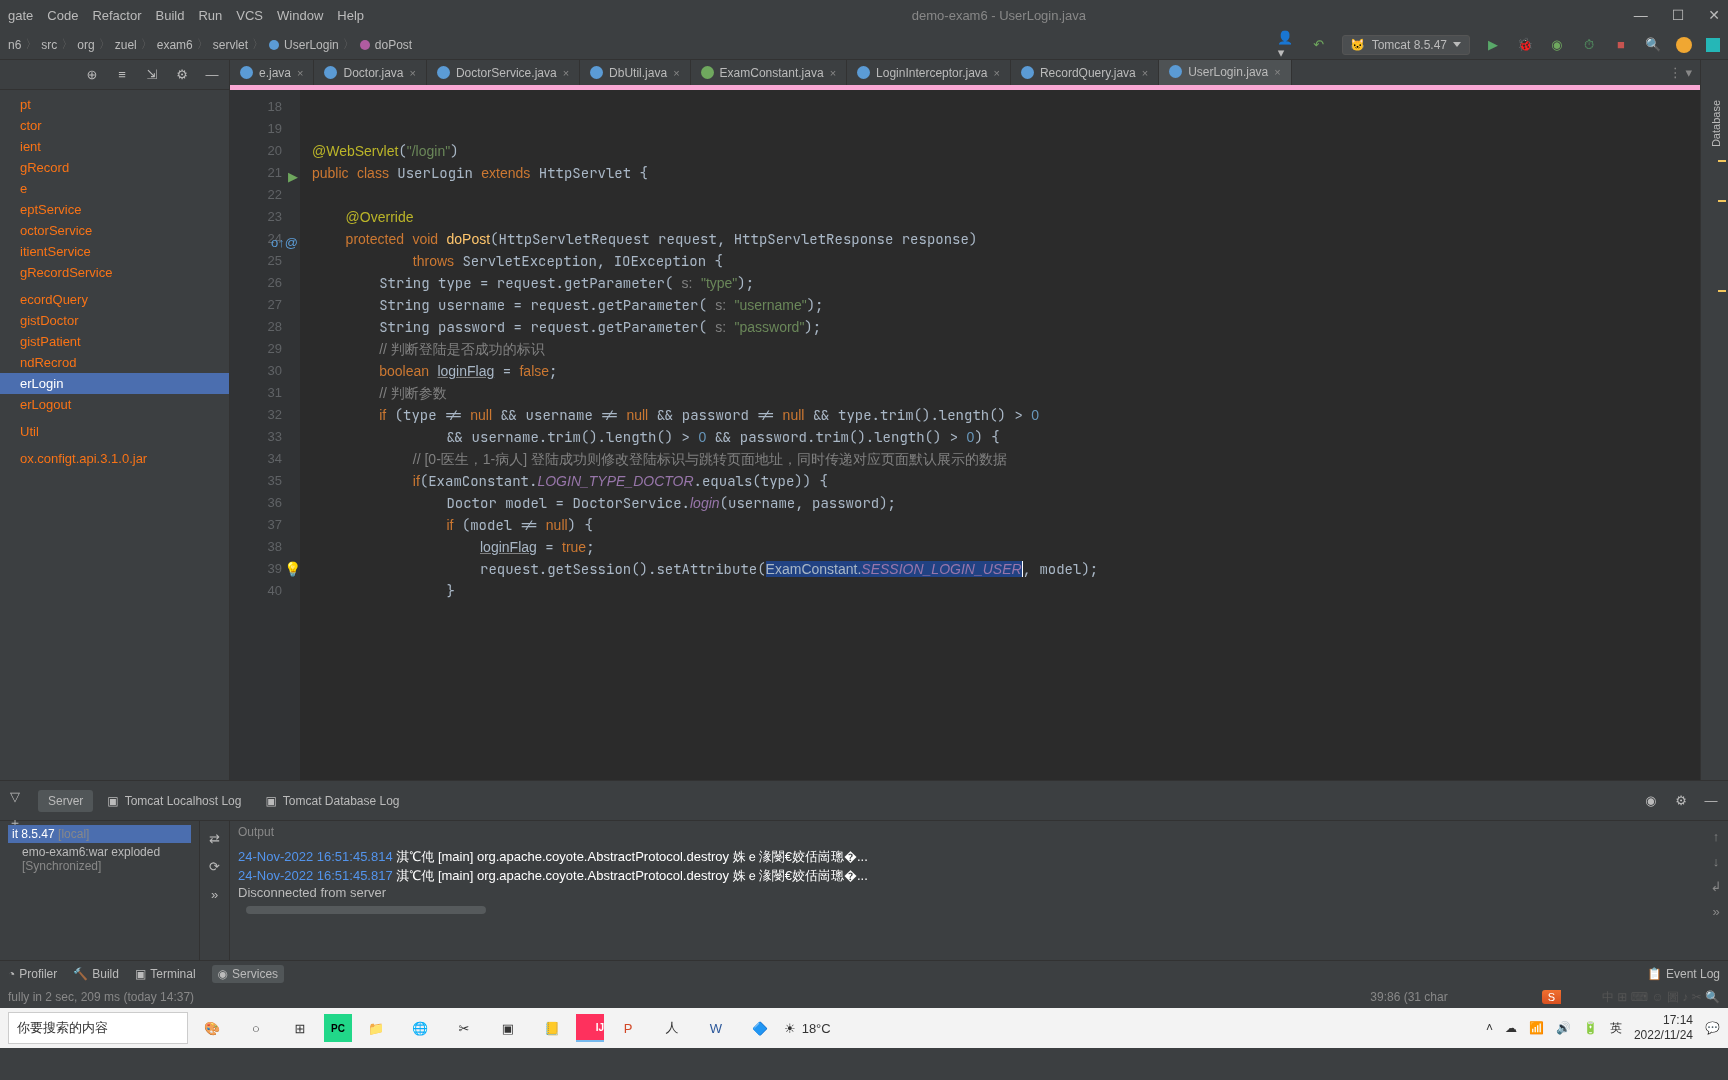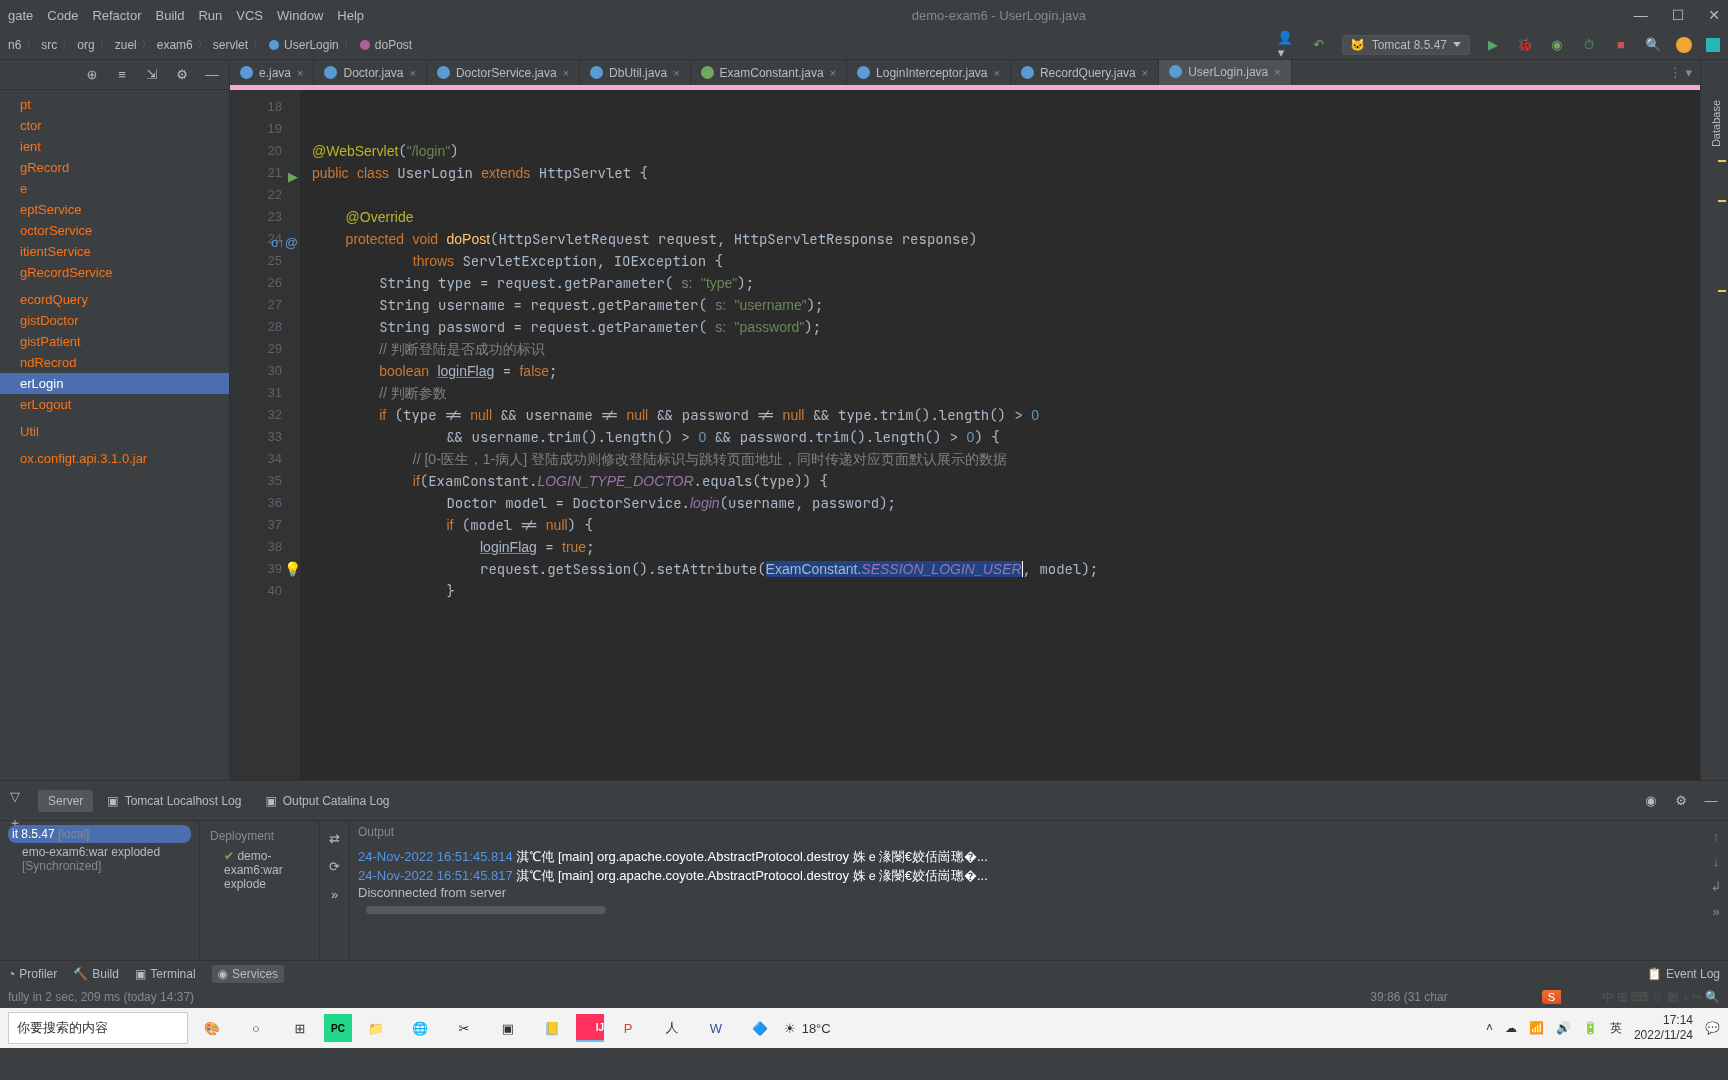--- a/index.html
+++ b/index.html
@@ -83,21 +83,21 @@
 .out-content { flex: 1; padding: 4px 8px; font-family: Consolas, monospace; font-size: 13px; overflow: hidden; }
 .out-line { white-space: nowrap; }
 .ts { color: #5394ec; }
 .err { color: #ffffff; }
 .out-scroll { height: 10px; background: #3c3f41; position: relative; margin-top: 6px; }
 .out-thumb { position: absolute; left: 8px; width: 240px; height: 8px; background: #565a5c; border-radius: 4px; }
 .run-right-arrows { width: 24px; display: flex; flex-direction: column; align-items: center; gap: 10px; padding: 8px 0; color: #888; }
 
 .services-row { display: flex; }
 .services-left { width: 200px; border-right: 1px solid #323232; padding: 4px 8px; font-size: 12px; }
-.serv-item { padding: 2px 0; color: #bbb; border-radius: 8px; }
+.serv-item { padding: 2px 0; color: #bbb; }
 .serv-item.sel { background: #4b6eaf; color: #fff; padding: 2px 4px; }
 .serv-sub { color: #888; }
 .services-toolbar { width: 30px; display: flex; flex-direction: column; align-items: center; gap: 10px; padding: 8px 0; }
 
 .bottom-toolbar { height: 26px; background: #3c3f41; border-top: 1px solid #323232; display: flex; align-items: center; padding: 0 8px; gap: 16px; font-size: 12px; }
 .bottom-toolbar .btn { display: flex; align-items: center; gap: 4px; cursor: pointer; }
 .bottom-toolbar .btn.active { background: #515658; padding: 2px 6px; border-radius: 3px; }
 .bottom-toolbar .spacer { flex: 1; }
 
 .statusbar { height: 22px; background: #3c3f41; display: flex; align-items: center; padding: 0 8px; font-size: 12px; color: #888; gap: 41px; }
@@ -332,44 +332,37 @@
     </div>
     <div style="flex:1;display:flex;align-items:center">
       <div class="run-tabs">
         <div class="run-tab active">Server</div>
         <div class="run-tab">
             <span>▣</span>
             <span>Tomcat Localhost Log</span>
           </div>
         <div class="run-tab">
             <span>▣</span>
-            <span>Output Catalina Log</span>
+            <span>Tomcat Database Log</span>
           </div>
       </div>
       <div style="margin-left:auto;display:flex;gap:12px;padding-right:8px">
         <span class="icon-btn">◉</span>
         <span class="icon-btn">⚙</span>
         <span class="icon-btn">—</span>
       </div>
     </div>
   </div>
   <div class="run-body">
     <div class="services-left" style="width:200px;border-right:1px solid #323232">
       <div class="serv-item sel">
         <span>it 8.5.47</span> <span class="serv-sub">[local]</span>
       </div>
       <div class="serv-item" style="padding-left:14px">
         <span>emo-exam6:war exploded</span> <span class="serv-sub">[Synchronized]</span>
-      </div>
-    </div>
-    <div style="width:120px;border-right:1px solid #323232;padding:6px">
-      <div class="dep-header">Deployment</div>
-      <div class="dep-item">
-        <span style="color:#6fa85e">✔</span>
-        <span>demo-exam6:war explode</span>
       </div>
     </div>
     <div class="run-left-controls" style="border-right:1px solid #323232">
       <span class="icon-btn">⇄</span>
       <span class="icon-btn">⟳</span>
       <span class="icon-btn">»</span>
     </div>
     <div class="run-output">
       <div class="out-header">Output</div>
       <div class="out-content">

